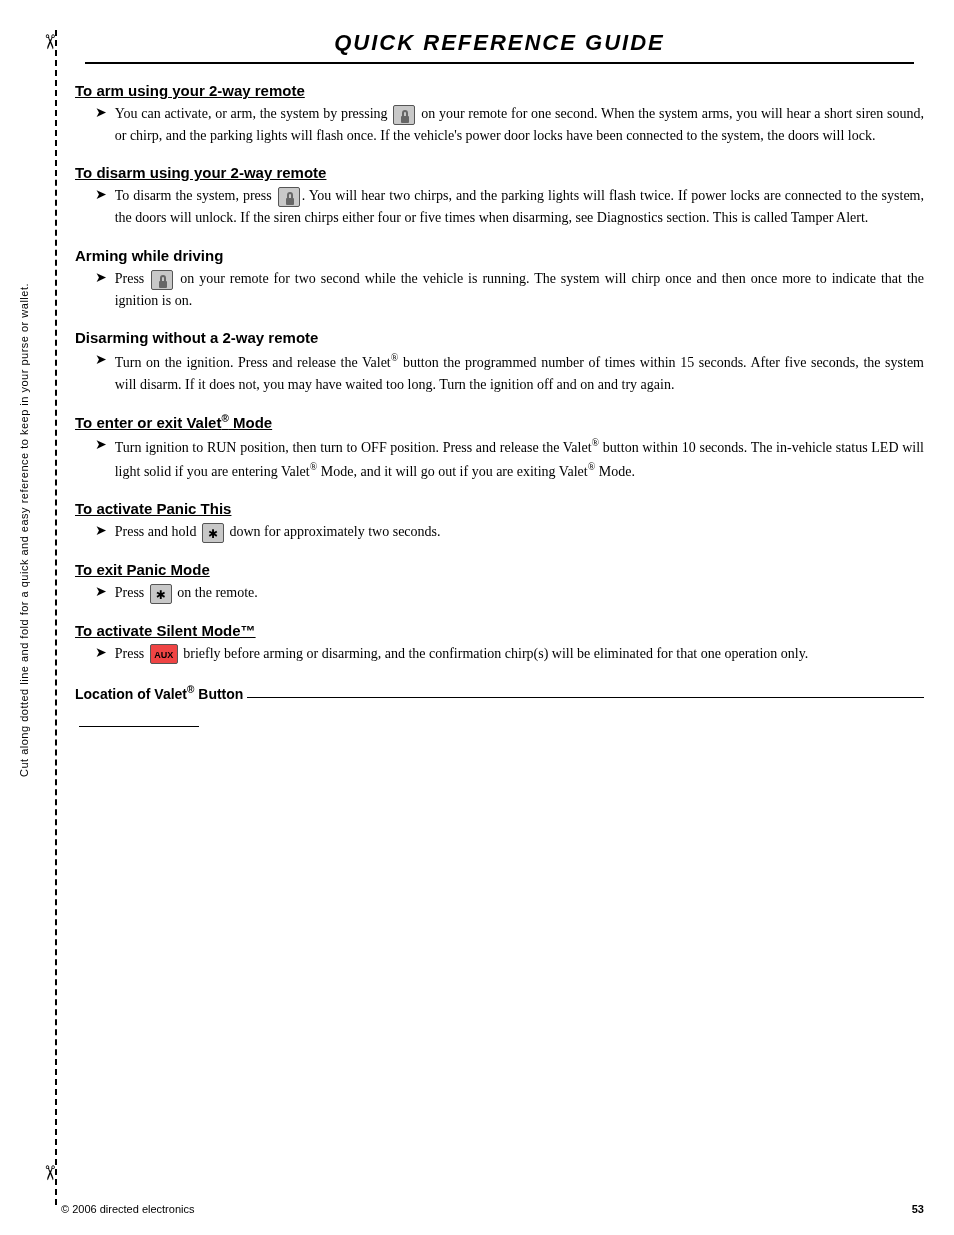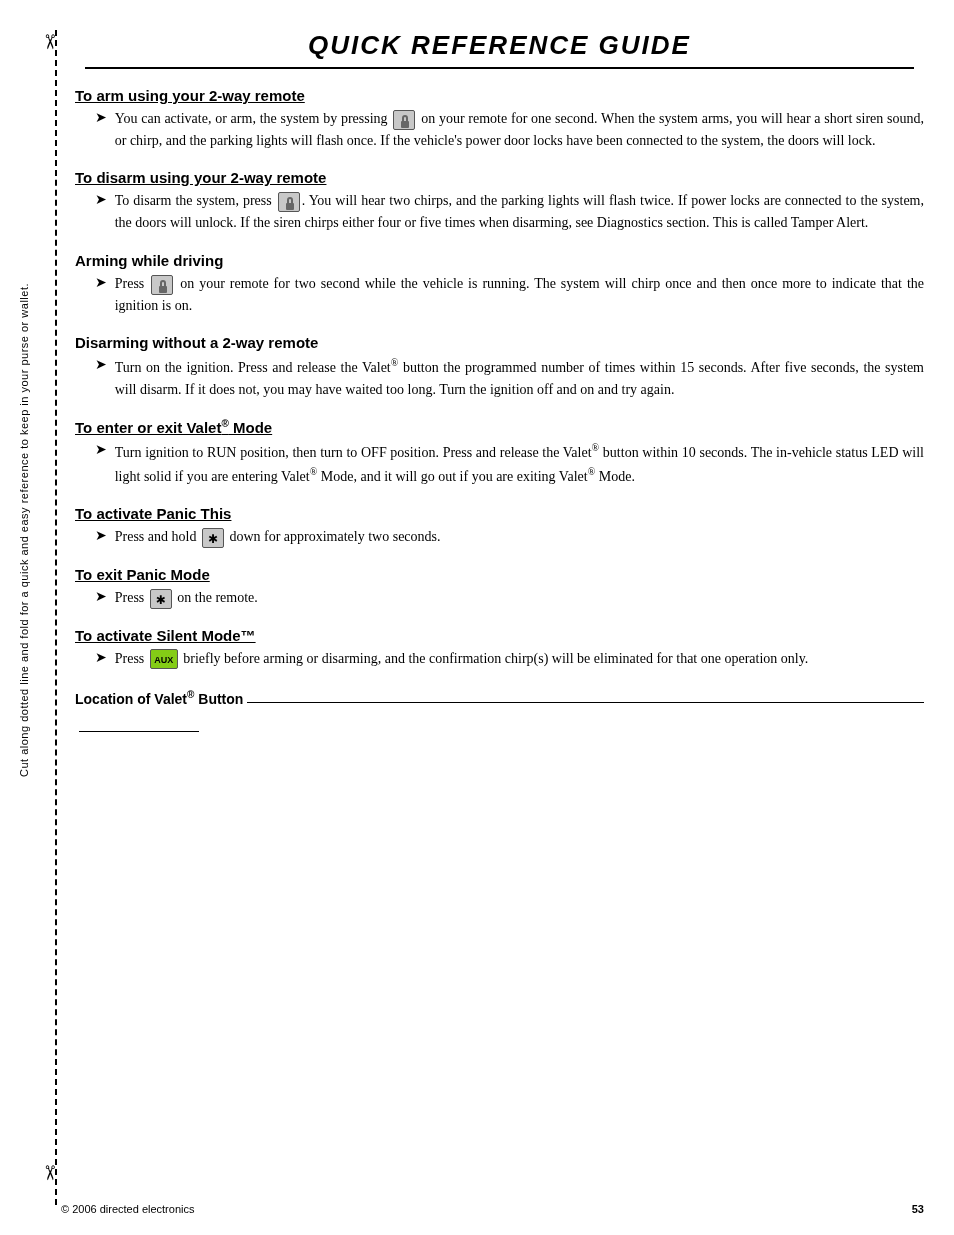--- a/index.html
+++ b/index.html
@@ -70,21 +70,21 @@
     .main-content {
       margin-left: 75px;
       margin-right: 30px;
       padding-top: 30px;
       padding-bottom: 40px;
     }
 
     
     .page-title {
       text-align: center;
-      font-size: 26px;
+      font-size: 22px;
       font-weight: bold;
       font-style: italic;
       font-family: Arial, sans-serif;
       letter-spacing: 2px;
       margin-bottom: 8px;
       border-bottom: 2px solid #000;
       padding-bottom: 6px;
       margin-left: 10px;
       margin-right: 10px;
     }
@@ -145,21 +145,21 @@
 
     .inline-icon.star {
       background: #c8c8c8;
       text-align: center;
       font-size: 12px;
       line-height: 20px;
       color: #000;
     }
 
     .inline-icon.aux {
-      background: #84cc16;
+      background: #ef4444;
       text-align: center;
       font-size: 9px;
       line-height: 20px;
       color: #000;
       font-weight: bold;
       font-family: Arial, sans-serif;
       width: 28px;
     }
 
     

